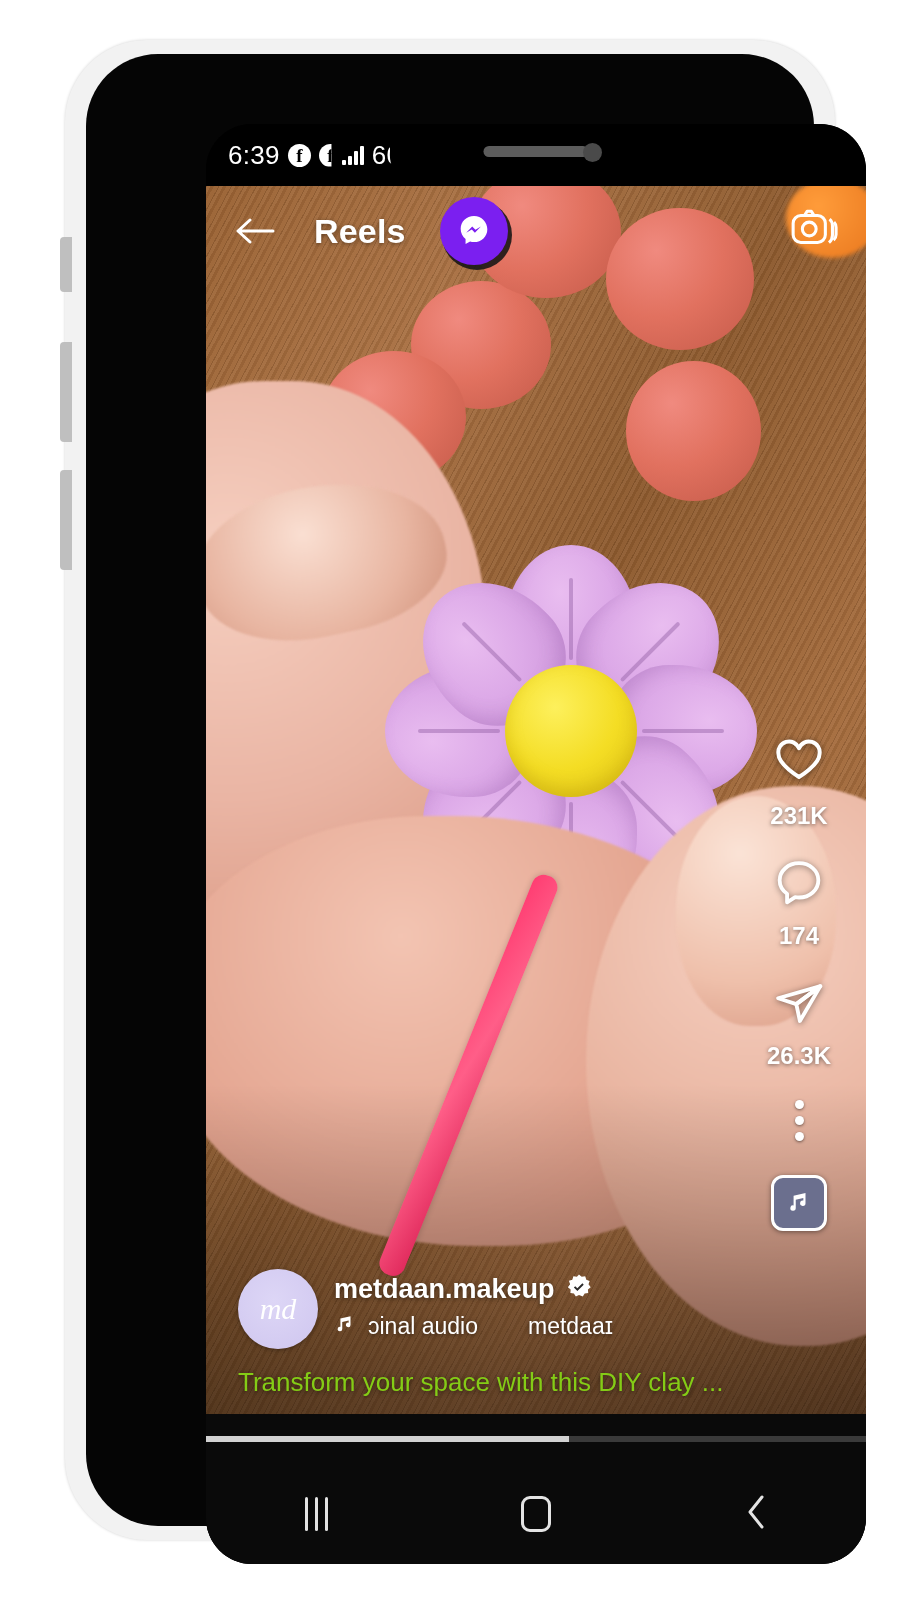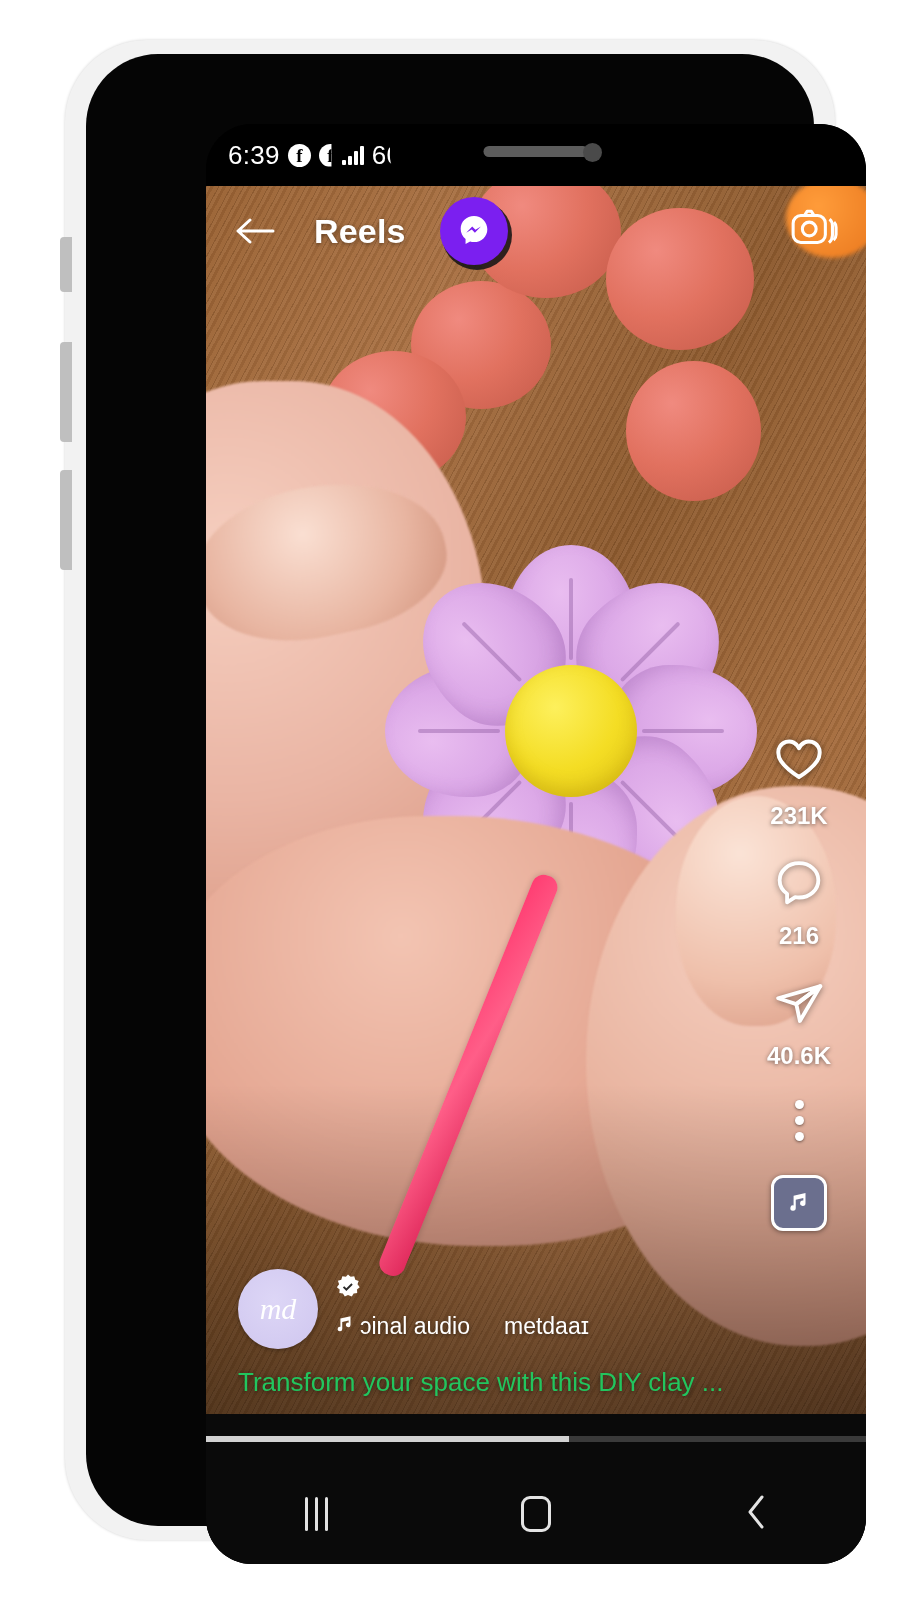--- a/index.html
+++ b/index.html
@@ -219,34 +219,34 @@
     width:80px; height:80px; border-radius:50%; flex:none;
     background:radial-gradient(circle at 45% 40%, #ddd6f6, #cfc6ef);
     display:flex; align-items:center; justify-content:center;
     color:#fff; font-size:30px; font-family:"Liberation Serif", serif;
     font-style:italic; box-shadow:0 1px 4px rgba(0,0,0,.35);
   }
   .user-col { flex:1; min-width:0; padding-top:4px; }
   .name-line { display:flex; align-items:center; gap:10px; }
   .username { font-size:27px; font-weight:700; text-shadow:0 1px 4px rgba(0,0,0,.5); }
   .audio-line {
-    display:flex; align-items:center; gap:4px; margin-top:6px;
+    display:flex; align-items:center; gap:12px; margin-top:6px;
     font-size:23px; text-shadow:0 1px 4px rgba(0,0,0,.5);
     white-space:nowrap; overflow:hidden; max-width:300px;
   }
   .audio-line .sep { width:26px; }
   .follow-btn {
     flex:none; margin-top:6px; padding:9px 26px;
     border:2px solid #fff; border-radius:11px;
     font-size:26px; font-weight:700; color:#fff;
     background:transparent; cursor:pointer; line-height:1.15;
     text-shadow:0 1px 4px rgba(0,0,0,.4);
   }
   .caption {
-    margin-top:18px; font-size:26px; color:#22c55e;
+    margin-top:18px; font-size:26px; color:#84cc16;
     text-shadow:0 1px 5px rgba(0,0,0,.55);
     white-space:nowrap; overflow:hidden; text-overflow:ellipsis;
   }
 
   
   .nav-zone { position:absolute; left:0; top:1290px; width:660px; height:150px; background:#0a0a0a; }
   .progress-track { position:absolute; left:0; top:22px; width:100%; height:6px; background:#3a3a3a; }
   .progress-fill { height:100%; background:#d2d2d2; }
   .bottom-nav {
     position:absolute; left:0; top:34px; width:100%; height:104px;
@@ -315,20 +315,21 @@
         <div class="hand hand-fingers"></div>
         <div class="hand hand-right"></div>
         <div class="hand finger-tip"></div>
         <div class="vignette-bottom"></div>
 
         <div class="overlay-info">
           <div class="user-row">
             <div class="avatar">md</div>
             <div class="user-col">
               <div class="name-line">
+                <span class="username">metdaan.makeup</span>
                 <span>
                   <svg width="28" height="28" viewBox="0 0 24 24">
                     <path fill="#ffffff" d="M12 1.2l2.3 2.05 3.05-.5.9 2.95 2.9 1.05-1.0 2.95 1.9 2.45-2.4 1.95.25 3.1-3.05.35-1.6 2.65L12 18.9l-2.75 1.3-1.6-2.65-3.05-.35.25-3.1-2.4-1.95 1.9-2.45-1-2.95 2.9-1.05.9-2.95 3.05.5z"></path>
                     <path fill="#2b2b2b" d="M10.6 15.4l-3-3 1.15-1.15 1.85 1.85 4.3-4.3 1.15 1.2z"></path>
                   </svg>
                 </span>
               </div>
               <div class="audio-line">
                 <span>
                   <svg width="22" height="24" viewBox="0 0 24 24">
@@ -353,31 +354,31 @@
             </span>
             <span class="rail-count">231K</span>
           </div>
 
           <div class="rail-item">
             <span class="rail-icon">
               <svg width="54" height="54" viewBox="0 0 24 24" fill="none" stroke="#fff" stroke-width="1.7" stroke-linejoin="round">
                 <path d="M12 3.2c-4.8 0-8.6 3.4-8.6 7.6 0 2.4 1.3 4.6 3.3 6v3.8l3.6-2.3c.55.1 1.1.15 1.7.15 4.8 0 8.6-3.4 8.6-7.65S16.8 3.2 12 3.2z"></path>
               </svg>
             </span>
-            <span class="rail-count">216</span>
+            <span class="rail-count">174</span>
           </div>
 
           <div class="rail-item">
             <span class="rail-icon">
               <svg width="54" height="54" viewBox="0 0 24 24" fill="none" stroke="#fff" stroke-width="1.7" stroke-linejoin="round">
                 <path d="M21.5 4.5L2.7 9.9l8.1 2.6z"></path>
                 <path d="M21.5 4.5l-10.7 8 1.6 7.5z"></path>
               </svg>
             </span>
-            <span class="rail-count">40.6K</span>
+            <span class="rail-count">26.3K</span>
           </div>
 
 
           <div class="dots-btn">
             <span></span>
             <span></span>
             <span></span>
           </div>
 
           <div class="audio-thumb">

